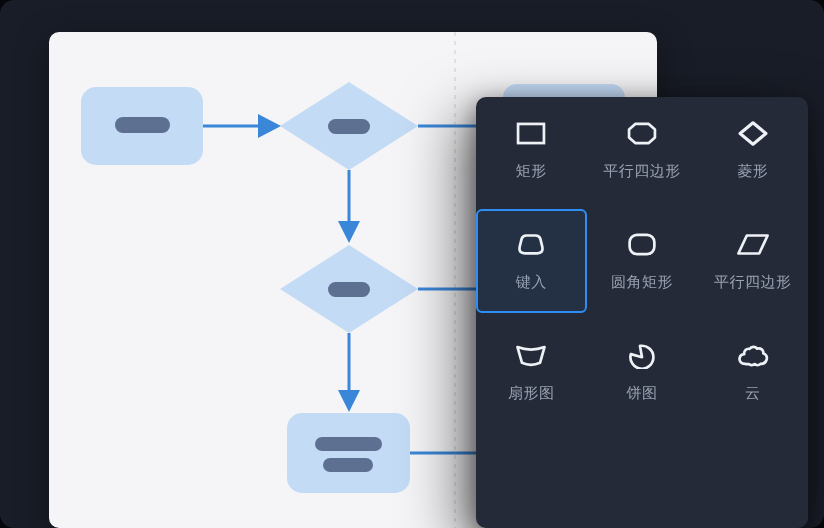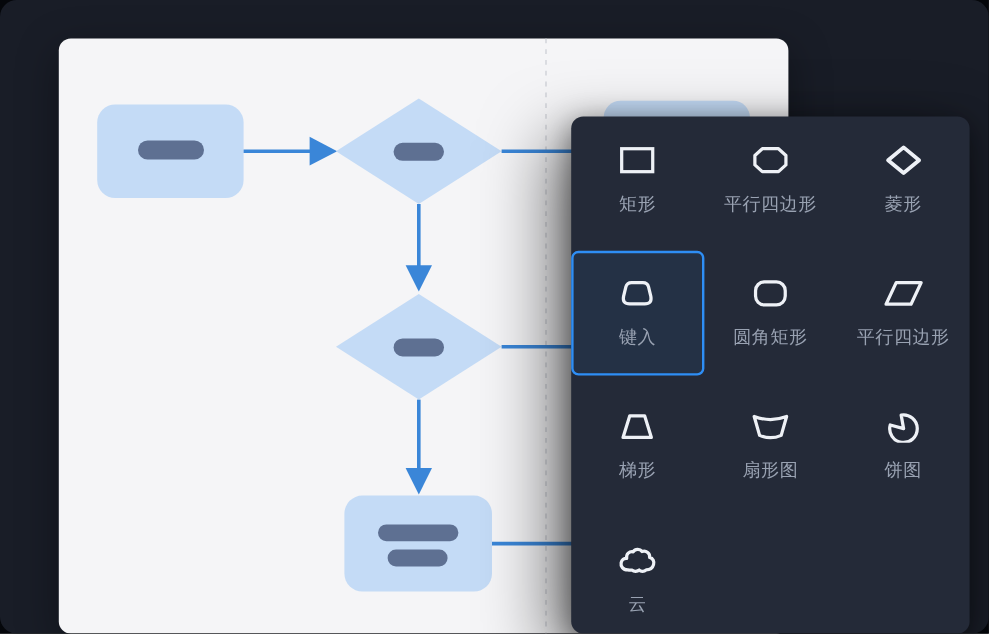--- a/index.html
+++ b/index.html
@@ -136,28 +136,20 @@
       <div class="shape-cell">
         <span class="glyph">
           <svg width="34" height="27" viewBox="0 0 30 24">
               <polygon points="9.5,4 28,4 20.5,20 2,20" stroke-linejoin="round"></polygon>
             </svg>
         </span>
         <span class="lbl">平行四边形</span>
       </div>
 
 
-      <div class="shape-cell">
-        <span class="glyph">
-          <svg width="34" height="27" viewBox="0 0 30 24">
-              <polygon points="9.5,4 20.5,4 25.5,20 4.5,20" stroke-linejoin="round"></polygon>
-            </svg>
-        </span>
-        <span class="lbl">梯形</span>
-      </div>
 
 
       <div class="shape-cell">
         <span class="glyph">
           <svg width="34" height="27" viewBox="0 0 30 24">
               <path d="M3 4.5 Q15 9 27 4.5 L23 18.5 Q15 22 7 18.5 Z" stroke-linejoin="round"></path>
             </svg>
         </span>
         <span class="lbl">扇形图</span>
       </div>

